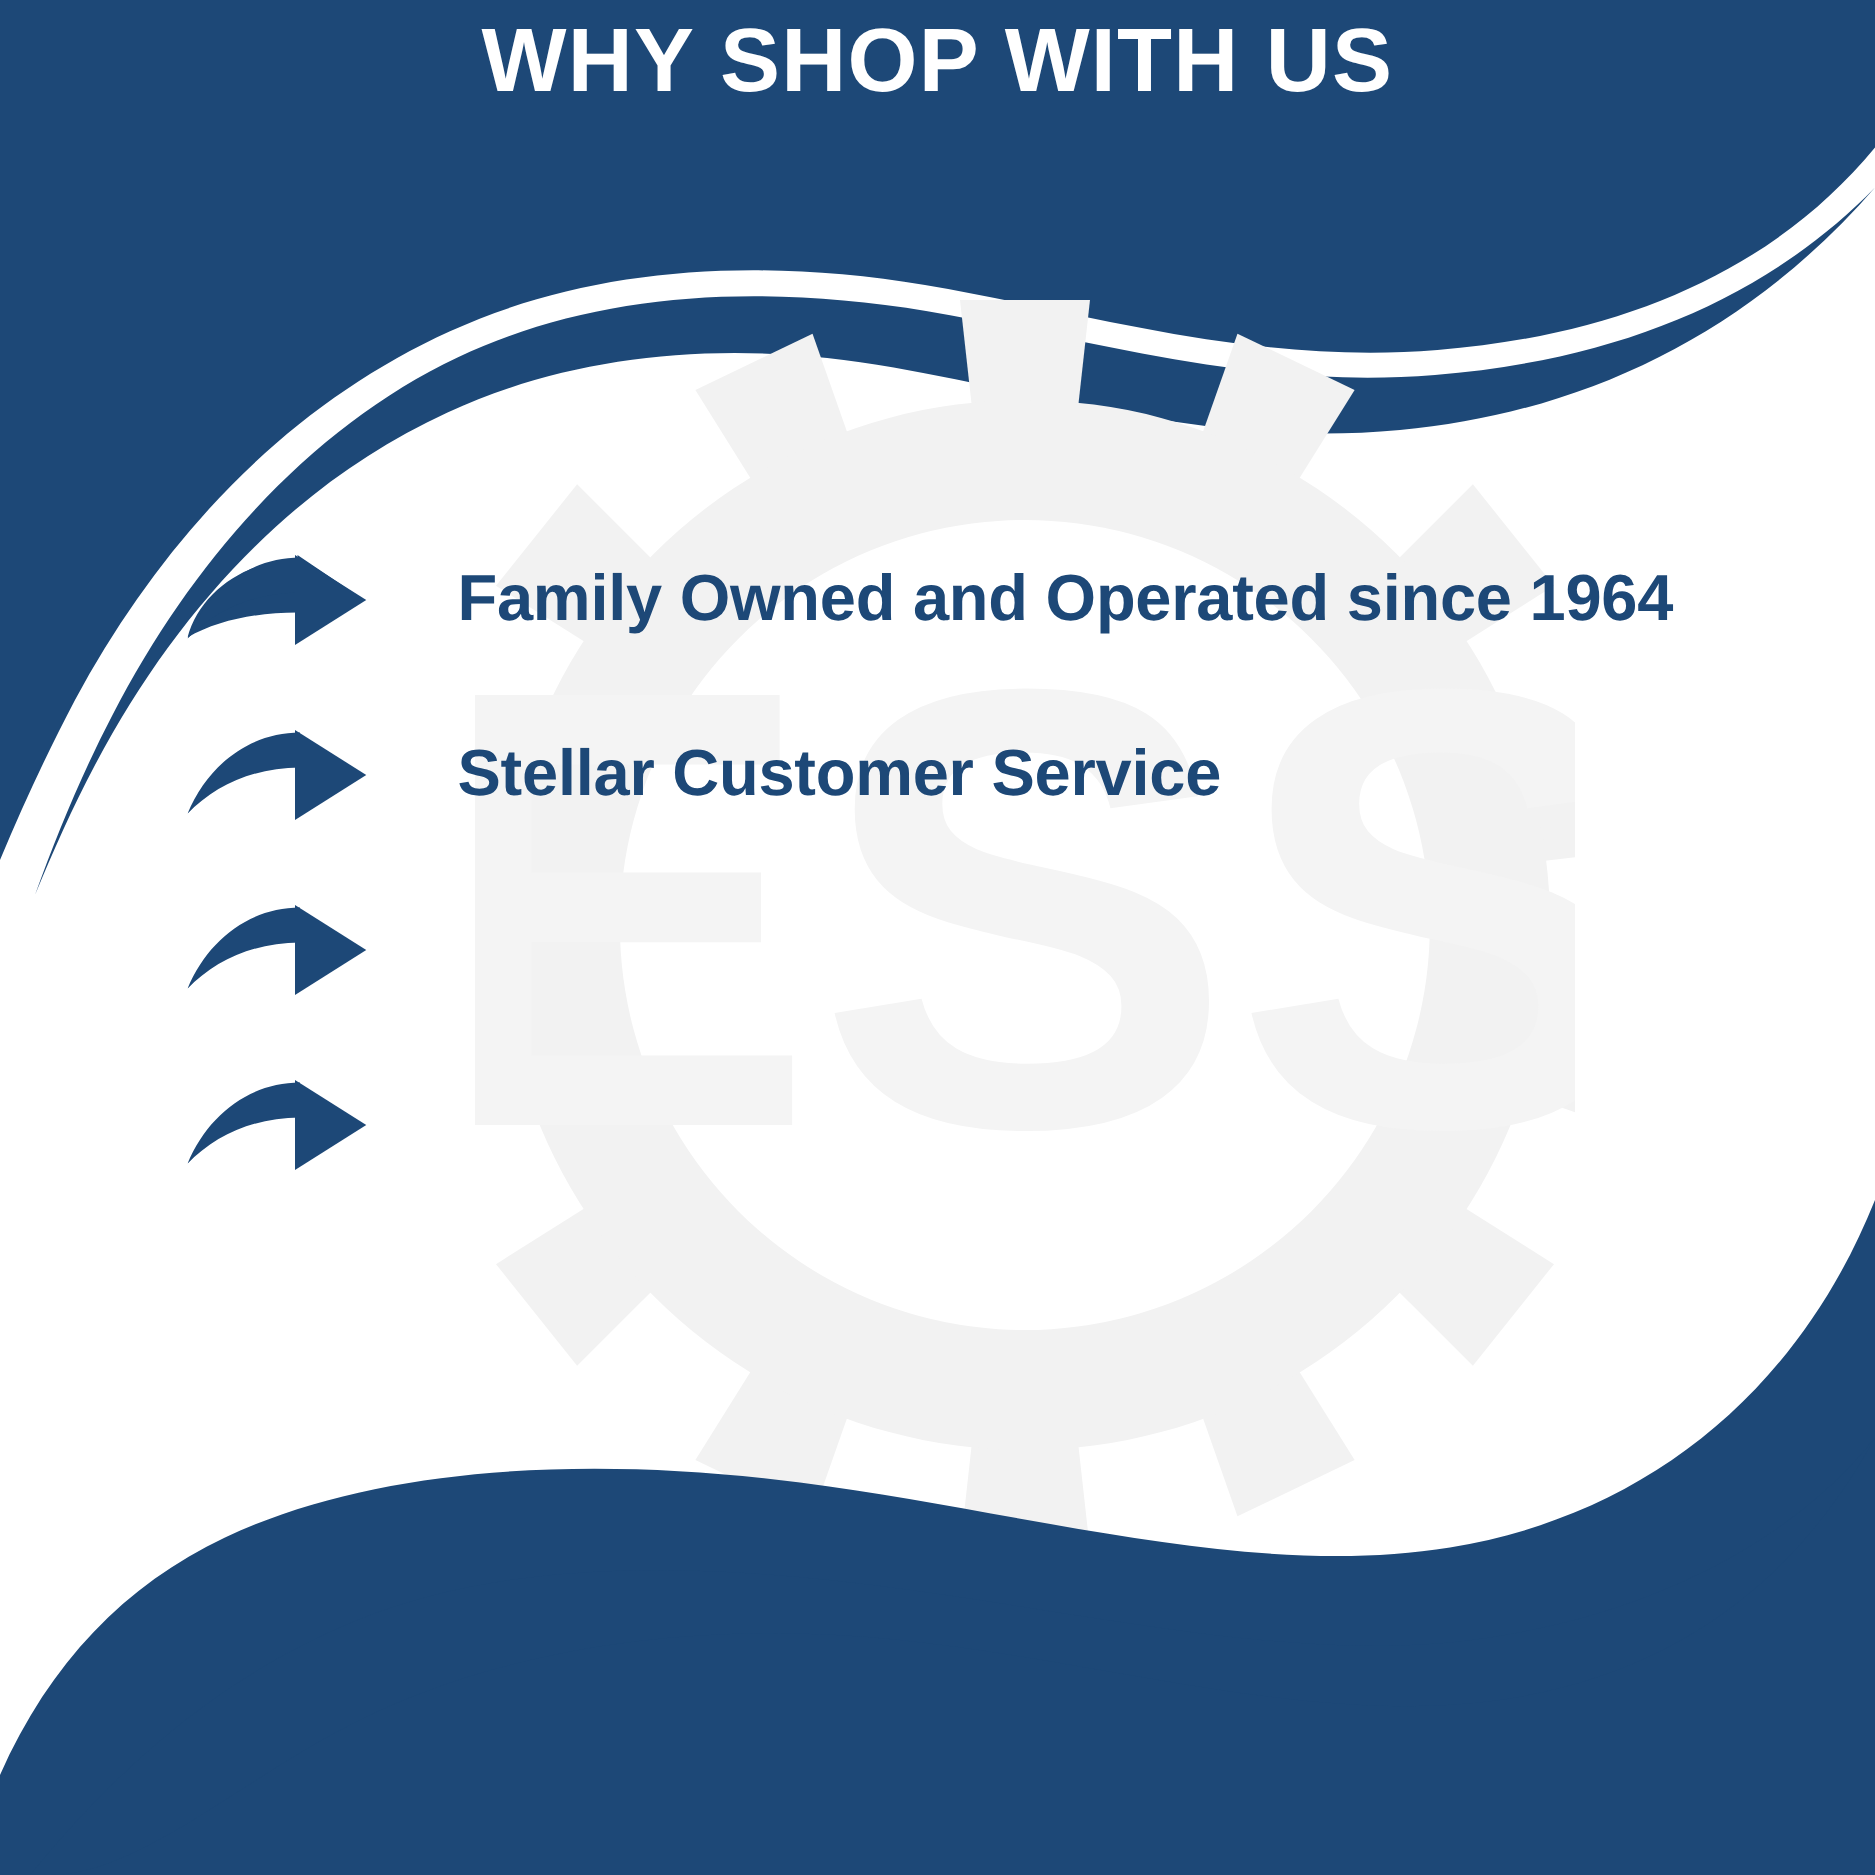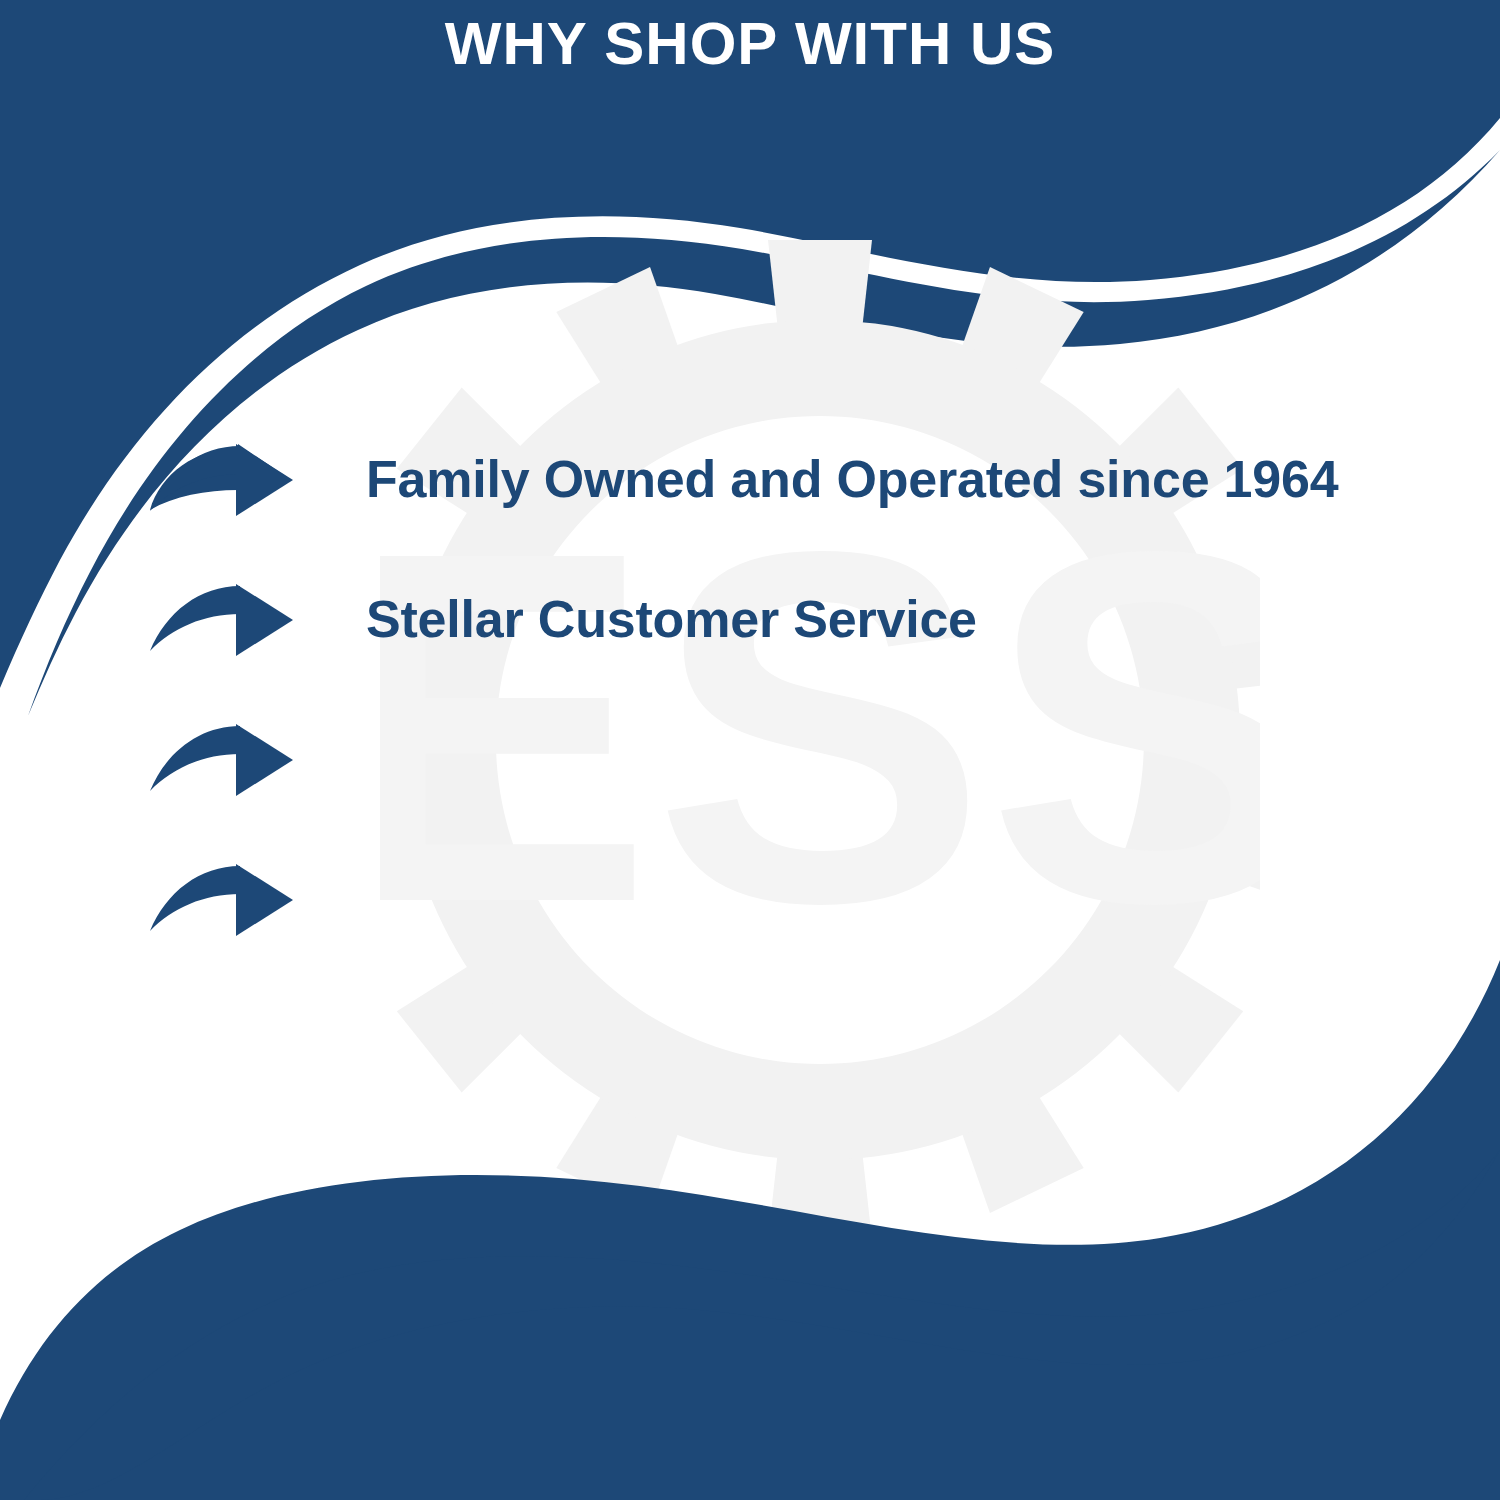--- a/index.html
+++ b/index.html
@@ -37,21 +37,21 @@
   }
 
   
   .page-title {
     position: absolute;
     top: 12px;
     left: 0;
     width: 1500px;
     text-align: center;
     color: #ffffff;
-    font-size: 60px;
+    font-size: 72px;
     font-weight: 700;
     letter-spacing: 1px;
     line-height: 1.05;
     white-space: nowrap;
     z-index: 5;
   }
 
   
   .benefits {
     position: absolute;

